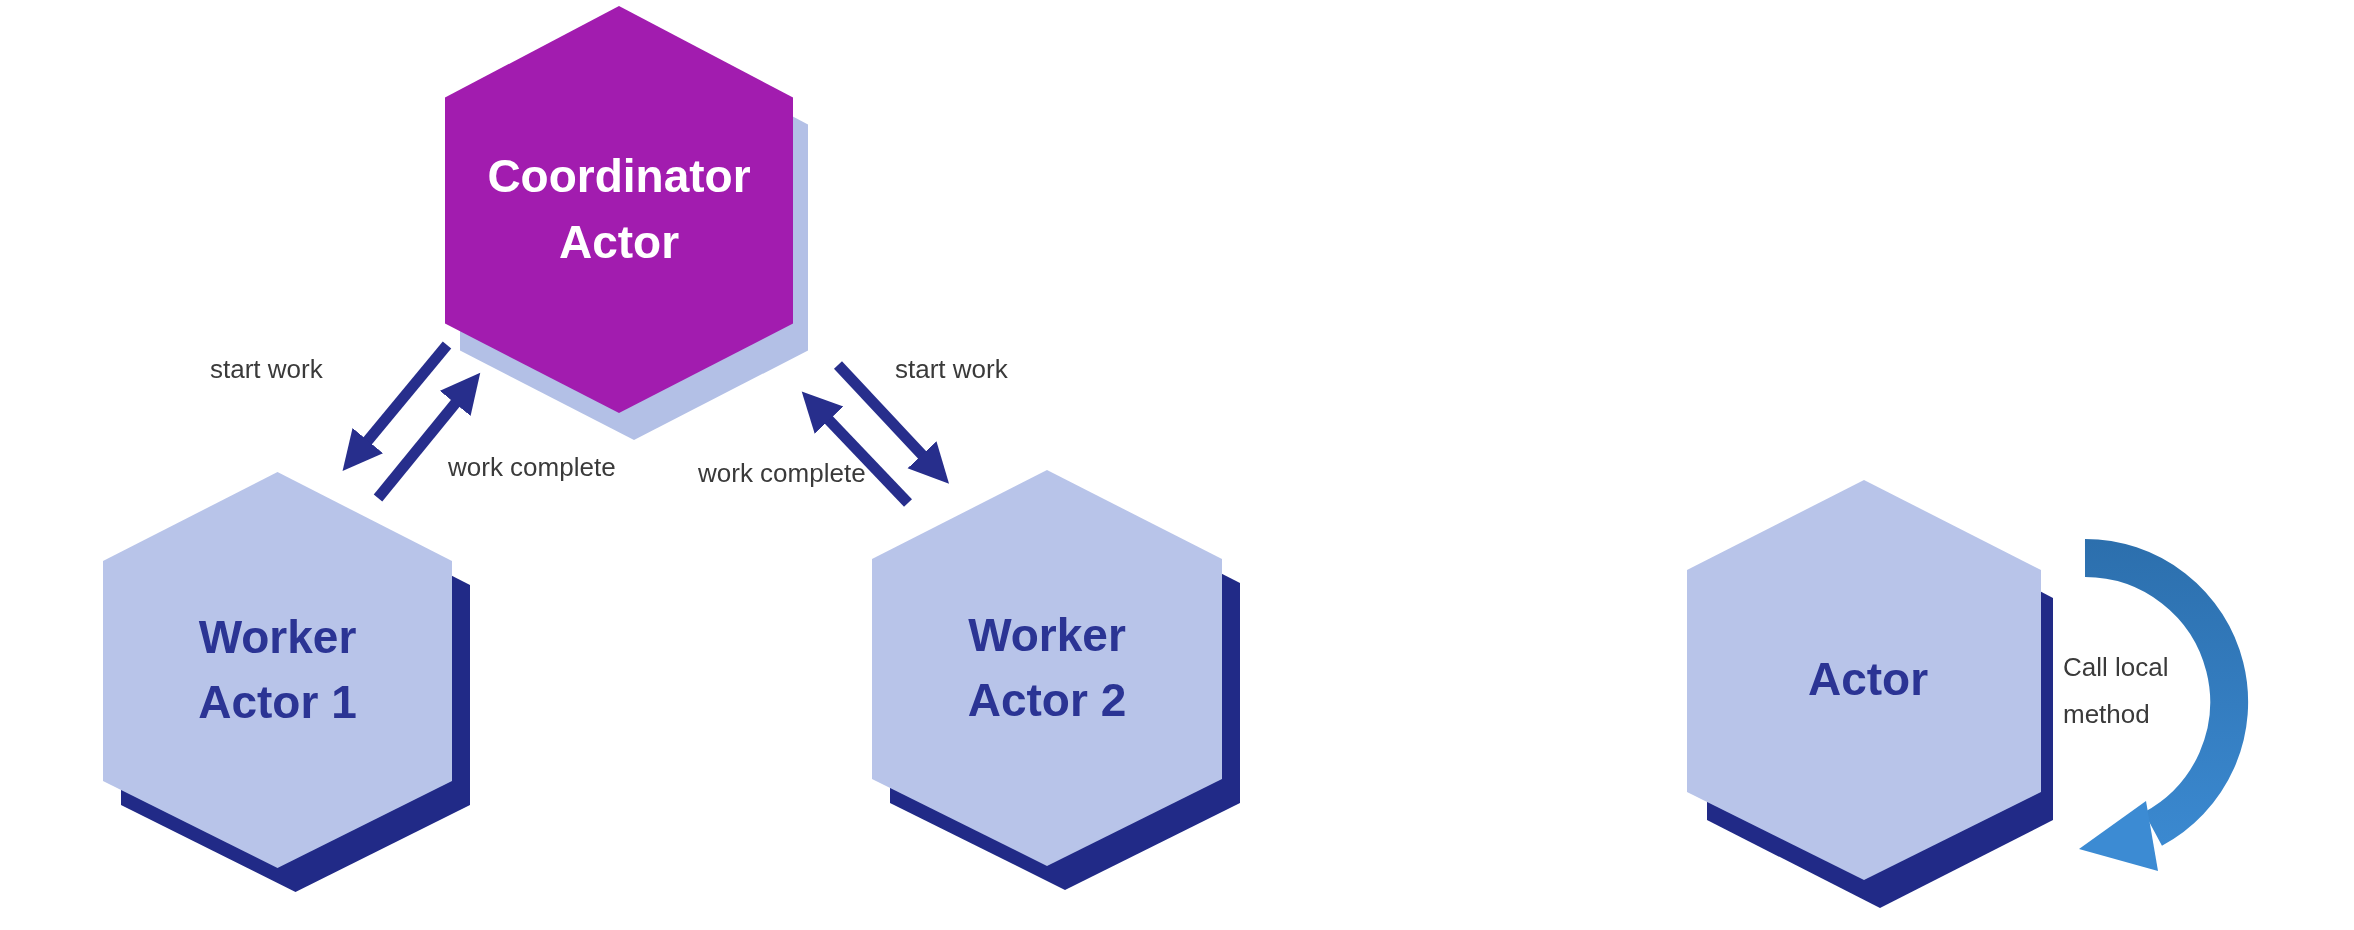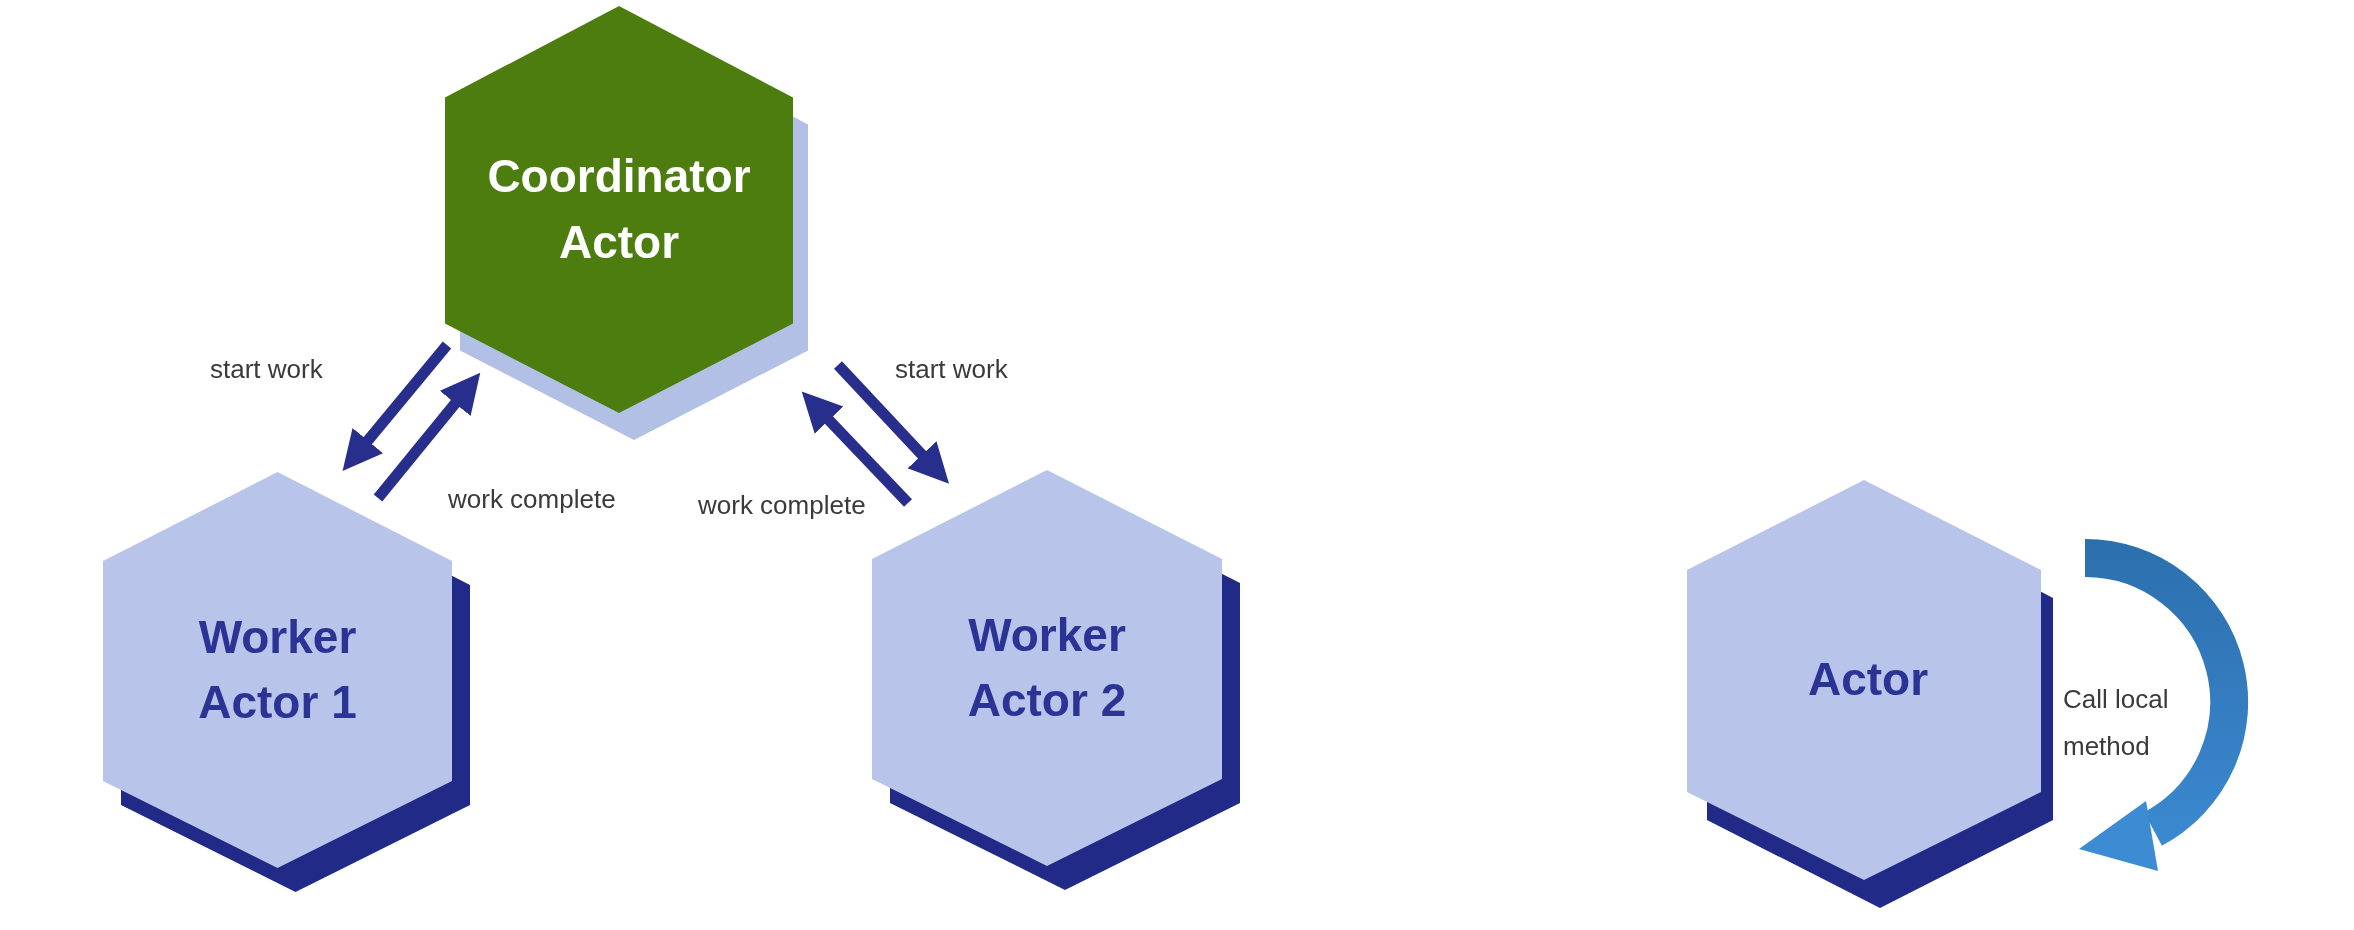--- a/index.html
+++ b/index.html
@@ -25,21 +25,21 @@
   .hex-group { position: absolute; }
   .hex {
     position: absolute;
     clip-path: polygon(50% 0%, 100% 22.5%, 100% 78%, 50% 100%, 0% 78%, 0% 22.5%);
   }
   .hex-body {
     display: flex;
     align-items: center;
     justify-content: center;
   }
-  .hex-body.dark  { background: #4d7c0f; }
+  .hex-body.dark  { background: #a21caf; }
   .hex-body.light { background: #b8c4e9; }
   .hex-shadow.navy-shadow  { background: #212a87; }
   .hex-shadow.light-shadow { background: #b3c0e6; }
   .hex-label {
     font-weight: bold;
     font-size: 46px;
     line-height: 1.42;
     text-align: center;
   }
   .hex-label.on-dark  { color: #ffffff; width: 100%; }
@@ -66,21 +66,21 @@
   #actor-shadow { left: 20px; top: 28px; width: 346px; height: 400px; }
   #actor-body   { left: 0; top: 0; width: 346px; height: 400px; padding-left: 8px; }
 
   .edge-label {
     position: absolute;
     color: #3a3a3a;
     font-size: 26px;
     line-height: 47px;
     white-space: nowrap;
   }
-  .edge-label.wrap { white-space: normal; margin-top: 32px; }
+  .edge-label.wrap { white-space: normal; }
 
   #label-start-work-left  { left: 210px; top: 346px; }
   #label-work-complete-left { left: 448px; top: 444px; width: 185px; }
   #label-start-work-right { left: 895px; top: 346px; }
   #label-work-complete-right { left: 698px; top: 450px; width: 185px; }
   #label-call-local-method { left: 2063px; top: 644px; width: 180px; }
 </style>
 </head>
 <body>
 

